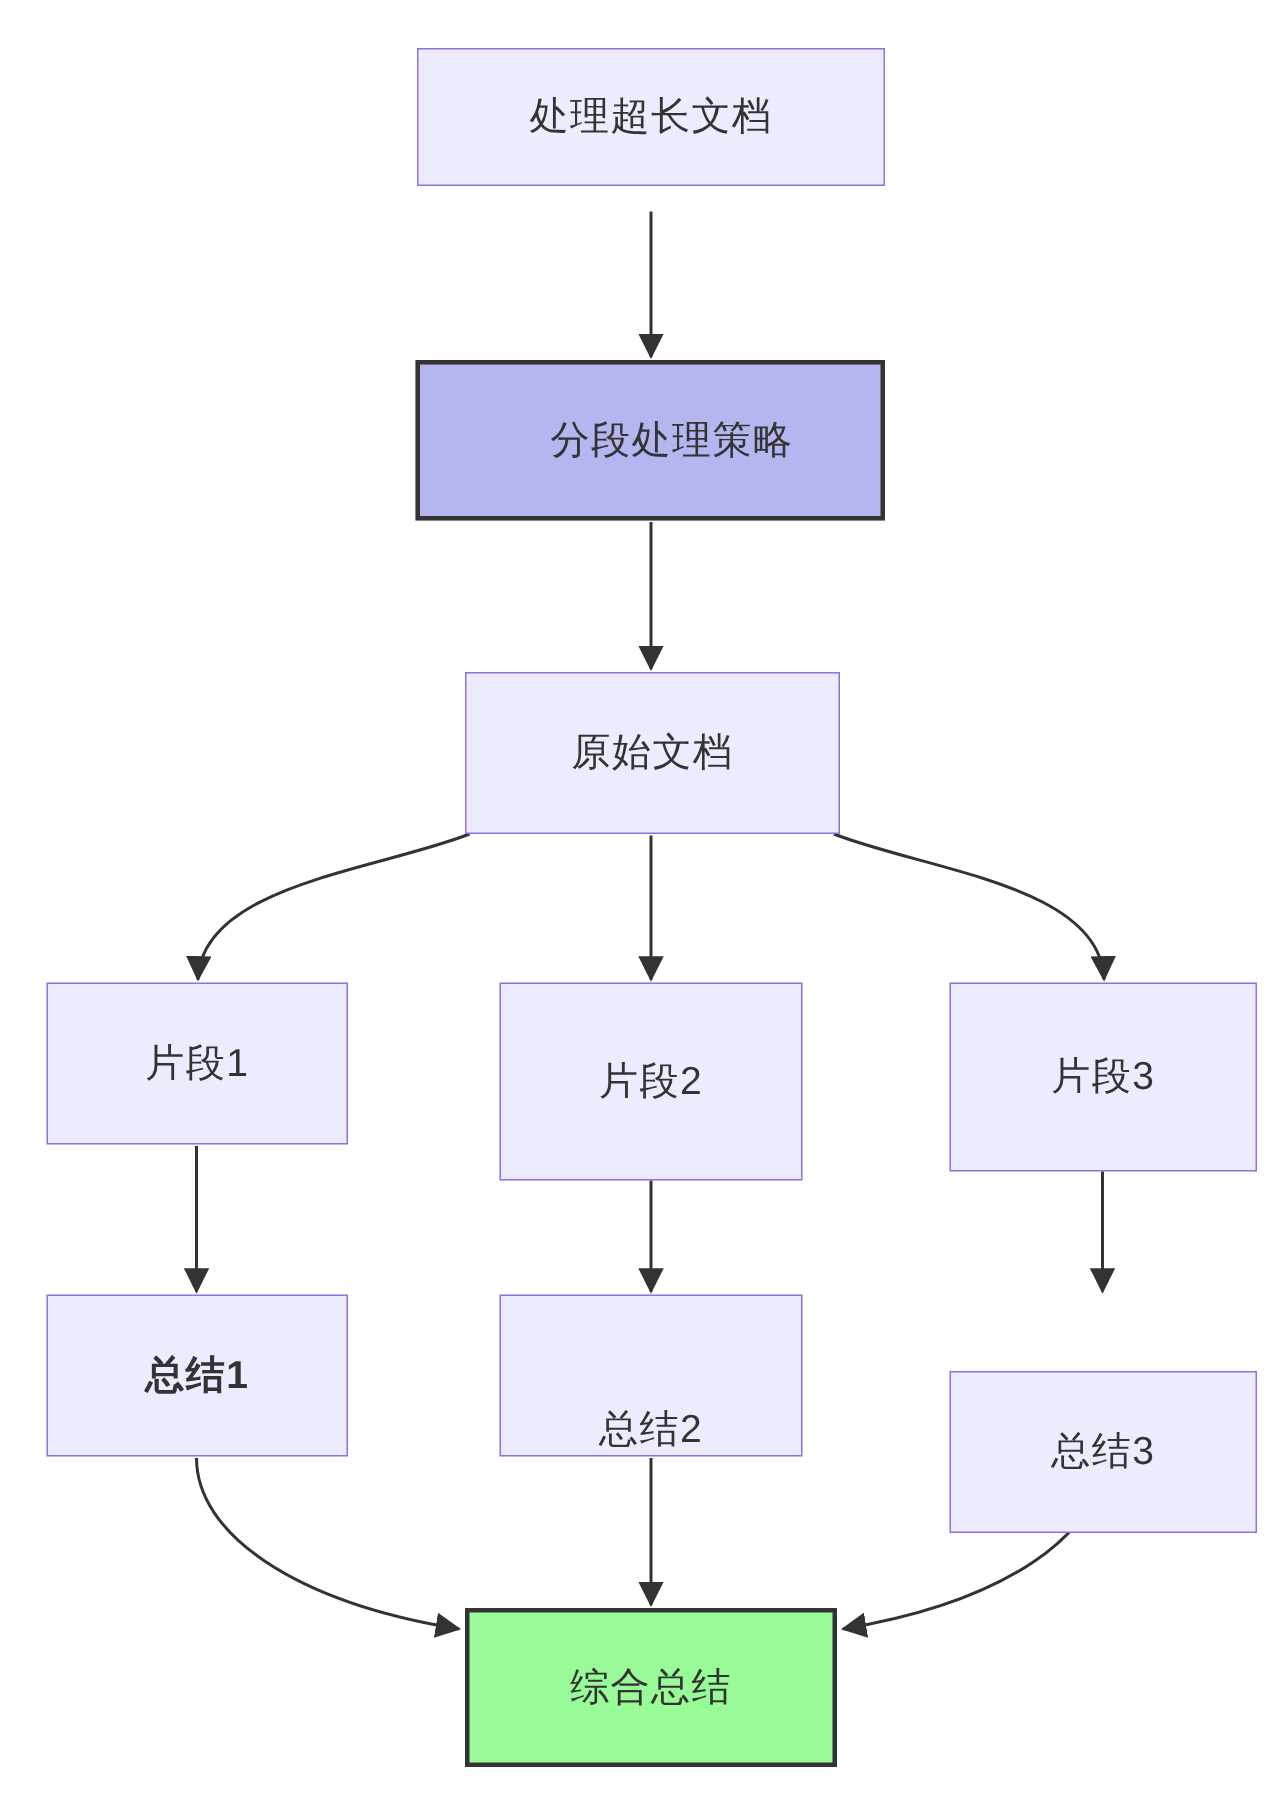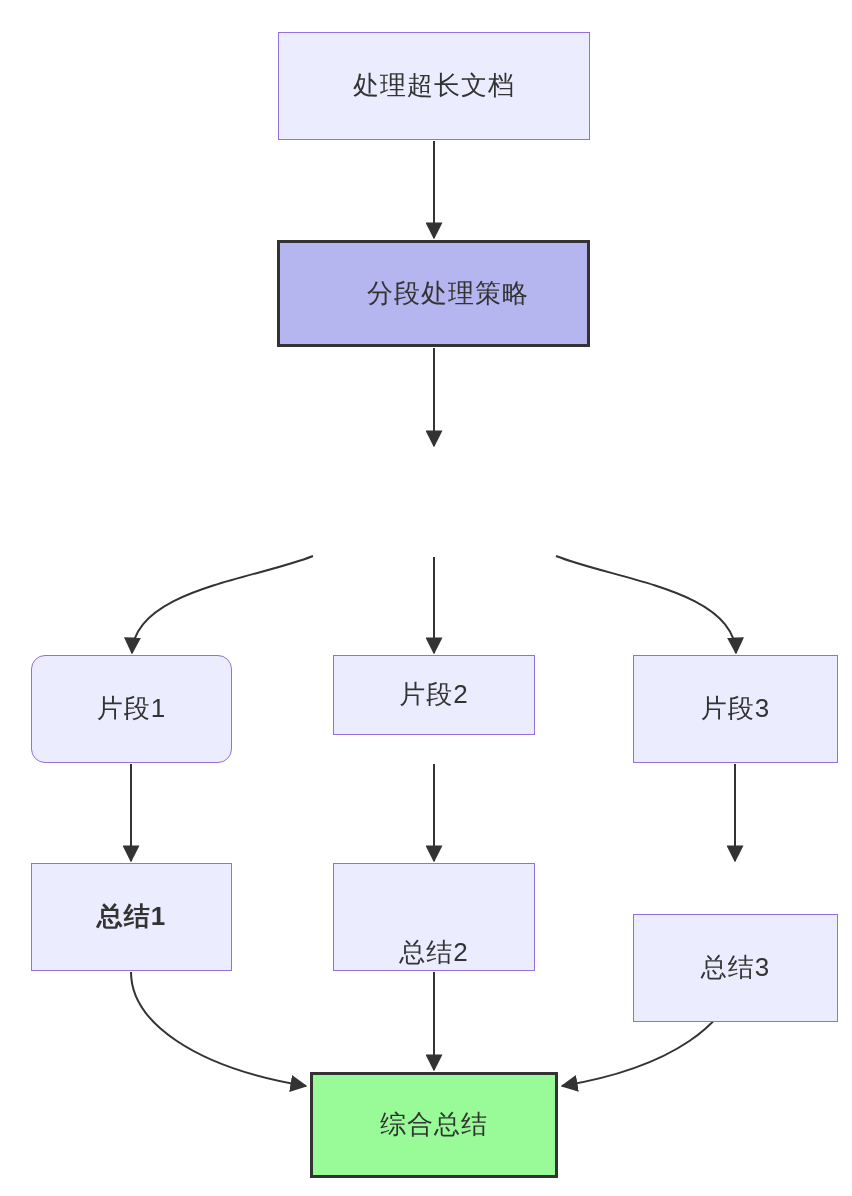--- a/index.html
+++ b/index.html
@@ -10,26 +10,26 @@
   .node{
     position:absolute;box-sizing:border-box;
     display:flex;align-items:center;justify-content:center;
     background:#ECECFF;border:1.5px solid #9370DB;
     color:#333333;font-size:26px;line-height:1.3;
     text-align:center;letter-spacing:1px;
   }
   .node .label{padding:0 10px;}
   .node-strategy{background:#B5B5F0;border:3px solid #333333;}
   .node-result{background:#98FB98;border:3px solid #333333;}
-  #nA{left:278px;top:32px;width:312px;height:108px;}
+  #nA{left:278px;top:32px;width:312px;height:92px;}
   #nB{left:277px;top:240px;width:313px;height:107px;padding-left:29px;}
   #nC{left:310px;top:448px;width:250px;height:108px;}
-  #nD1{left:31px;top:655px;width:201px;height:108px;border-radius:14px;}
-  #nD2{left:333px;top:655px;width:202px;height:80px;}
-  #nD3{left:633px;top:655px;width:205px;height:108px;}
+  #nD1{left:31px;top:655px;width:201px;height:108px;}
+  #nD2{left:333px;top:655px;width:202px;height:132px;}
+  #nD3{left:633px;top:655px;width:205px;height:126px;}
   #nE1{left:31px;top:863px;width:201px;height:108px;font-weight:bold;}
   #nE2{left:333px;top:863px;width:202px;height:108px;align-items:flex-end;}
   #nE3{left:633px;top:914px;width:205px;height:108px;}
   #nF{left:310px;top:1072px;width:248px;height:106px;}
 </style>
 </head>
 <body>
 
 <div class="canvas">
 
@@ -53,20 +53,23 @@
   </svg>
 
   <div id="nA" class="node">
     <span class="label">处理超长文档</span>
   </div>
 
   <div id="nB" class="node node-strategy">
     <span class="label">分段处理策略</span>
   </div>
 
+  <div id="nC" class="node">
+    <span class="label">原始文档</span>
+  </div>
 
   <div id="nD1" class="node">
     <span class="label">片段1</span>
   </div>
 
   <div id="nD2" class="node">
     <span class="label">片段2</span>
   </div>
 
   <div id="nD3" class="node">

